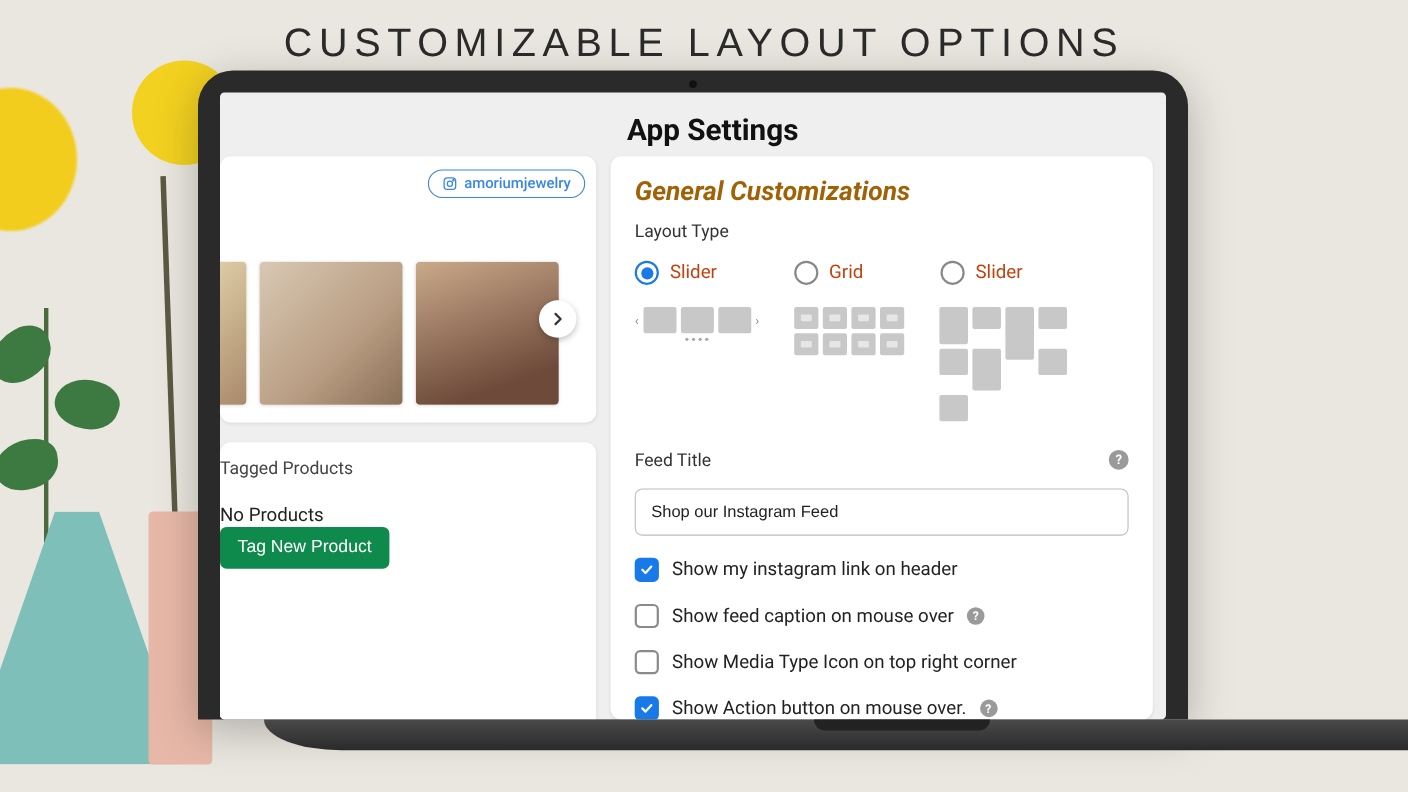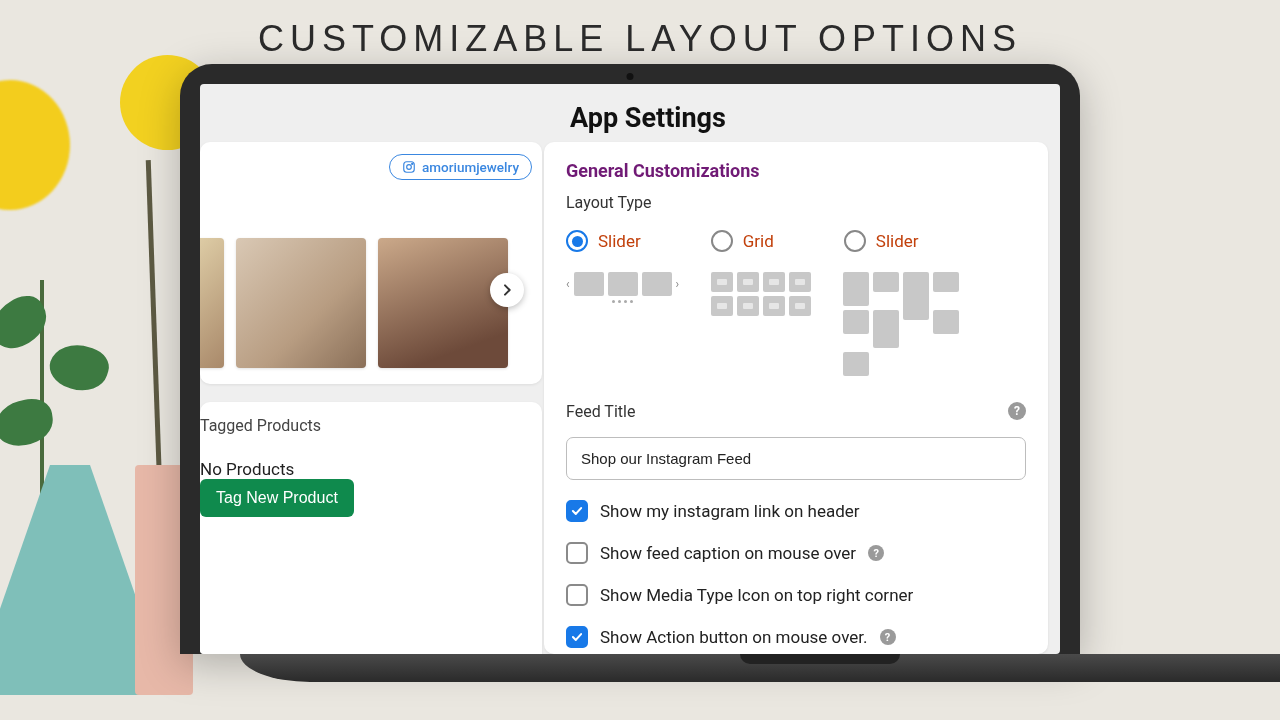--- a/index.html
+++ b/index.html
@@ -37,21 +37,21 @@
 
 .screen {
   width: 100%; height: 100%; background: #efefef; border-radius: 4px; overflow: hidden; position: relative;
   display: flex; flex-direction: column;
 }
 
 .app-title {
   position: absolute; top: 18px; left: 370px; font-size: 27px; font-weight: 700; color: #111;
 }
 
-.panels { position: absolute; top: 58px; left: 0; right: 12px; bottom: 0; display: flex; gap: 2px; }
+.panels { position: absolute; top: 58px; left: 0; right: 12px; bottom: 0; display: flex; gap: 13px; }
 
 
 .left-col { width: 342px; display: flex; flex-direction: column; gap: 18px; }
 .feed-card {
   background: #fff; border-radius: 10px; box-shadow: 0 1px 3px rgba(0,0,0,0.08);
   padding: 12px 10px 18px 0; position: relative; height: 242px;
 }
 .ig-chip {
   position: absolute; top: 12px; right: 10px;
   display: inline-flex; align-items: center; gap: 6px;
@@ -83,21 +83,21 @@
 .tag-btn {
   display: inline-block; background: #0f8a4d; color: #fff; border: none;
   padding: 10px 16px; font-size: 16px; border-radius: 6px; font-weight: 500;
 }
 
 
 .settings-card {
   flex: 1; background: #fff; border-radius: 10px; box-shadow: 0 1px 3px rgba(0,0,0,0.08);
   padding: 18px 22px 0 22px; overflow: hidden; display: flex; flex-direction: column; gap: 10px;
 }
-.section-title { font-size: 18px; font-weight: 700; color: #701a75; }
+.section-title { font-size: 24px; font-weight: 700; color: #a16207; font-style: italic; }
 .field-label { font-size: 16px; color: #333; margin-top: 2px; }
 
 .radio-row { display: flex; gap: 70px; margin-top: 8px; }
 .radio-opt { display: flex; align-items: center; gap: 10px; font-size: 17px; color: #c2410c; }
 .radio {
   width: 22px; height: 22px; border: 2.5px solid #888; border-radius: 50%; position: relative; flex: 0 0 auto;
 }
 .radio.selected { border-color: #1879e8; }
 .radio.selected::after {
   content: ""; position: absolute; inset: 3.5px; background: #1879e8; border-radius: 50%;

